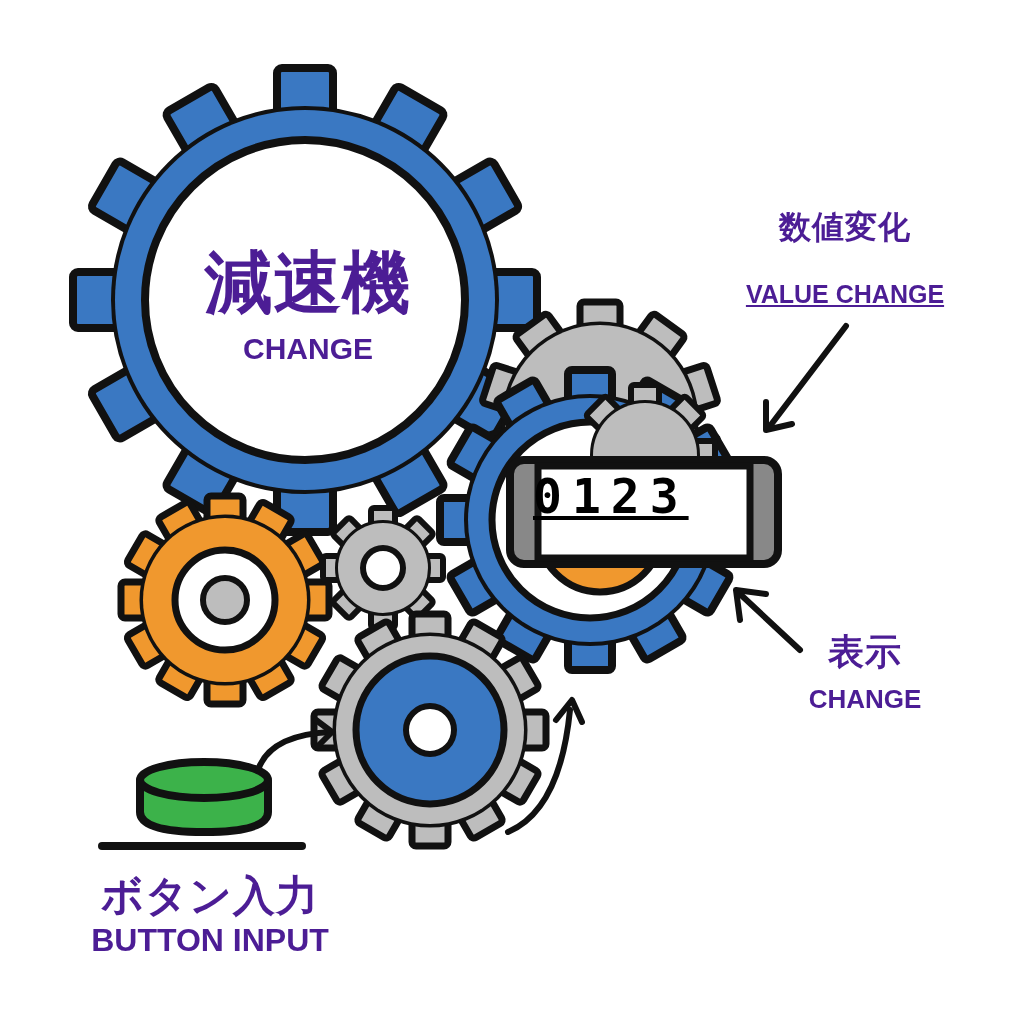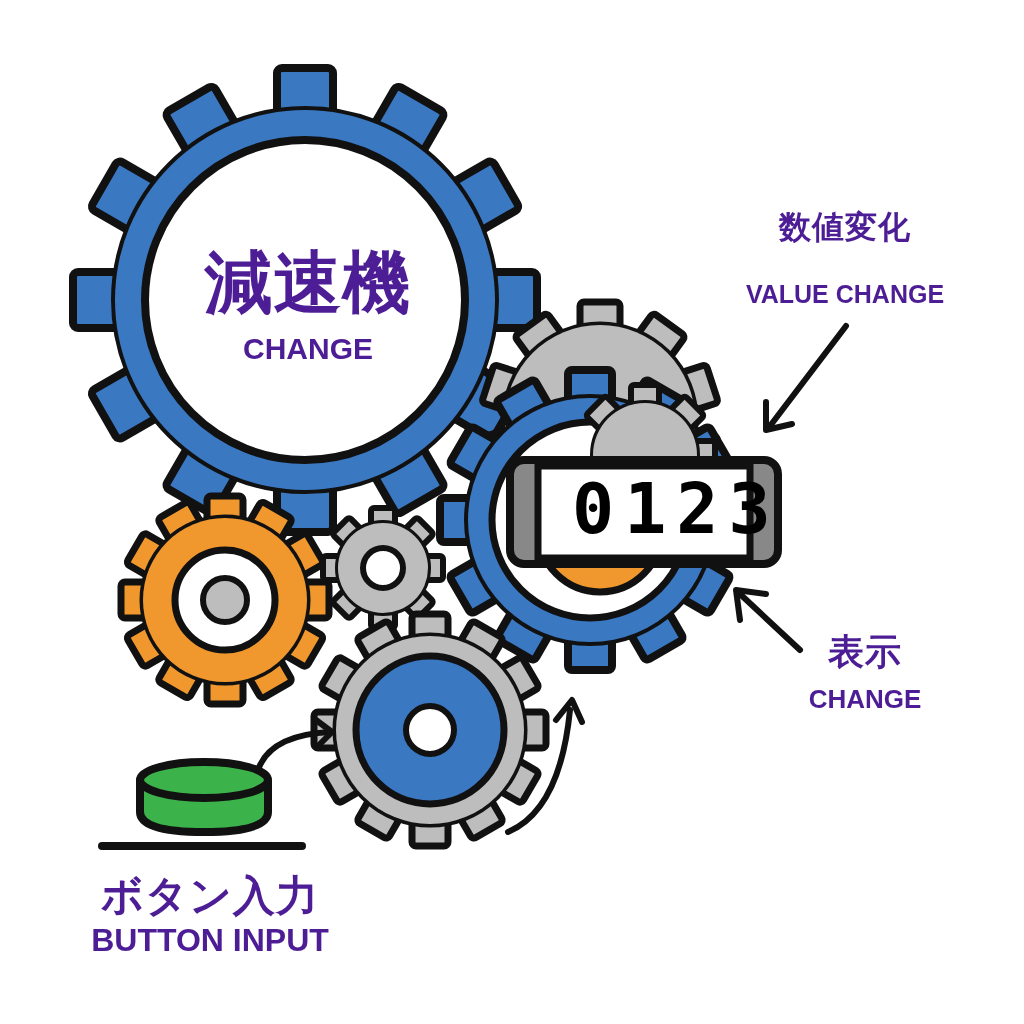--- a/index.html
+++ b/index.html
@@ -169,21 +169,21 @@
     <path d="M766 402 L766 430 L792 424"></path>
     <path d="M800 650 L740 594"></path>
     <path d="M740 620 L736 590 L766 594"></path>
   </g>
 </svg>
 
 <div class="lbl jp" style="left:168px;top:238px;width:280px;font-size:68px;">減速機</div>
 <div class="lbl en" style="left:168px;top:332px;width:280px;font-size:30px;">CHANGE</div>
 
 <div class="lbl jp" style="left:730px;top:206px;width:230px;font-size:32px;">数値変化</div>
-<div class="lbl en" style="left:730px;top:280px;width:230px;font-size:25px;">VALUE CHANGE</div>
+<div class="lbl en" style="left:730px;top:280px;width:230px;font-size:25px;text-decoration:underline;">VALUE CHANGE</div>
 
-<div class="digits" style="left:572px;top:468px;font-size:70px;">0123</div>
+<div class="digits" style="left:533px;top:468px;font-size:48px;text-decoration:underline;">0123</div>
 
 <div class="lbl jp" style="left:790px;top:628px;width:150px;font-size:36px;">表示</div>
 <div class="lbl en" style="left:790px;top:684px;width:150px;font-size:26px;">CHANGE</div>
 
 <div class="lbl jp" style="left:80px;top:868px;width:260px;font-size:42px;">ボタン入力</div>
 <div class="lbl en" style="left:80px;top:922px;width:260px;font-size:32px;">BUTTON INPUT</div>
 
 </body></html>

